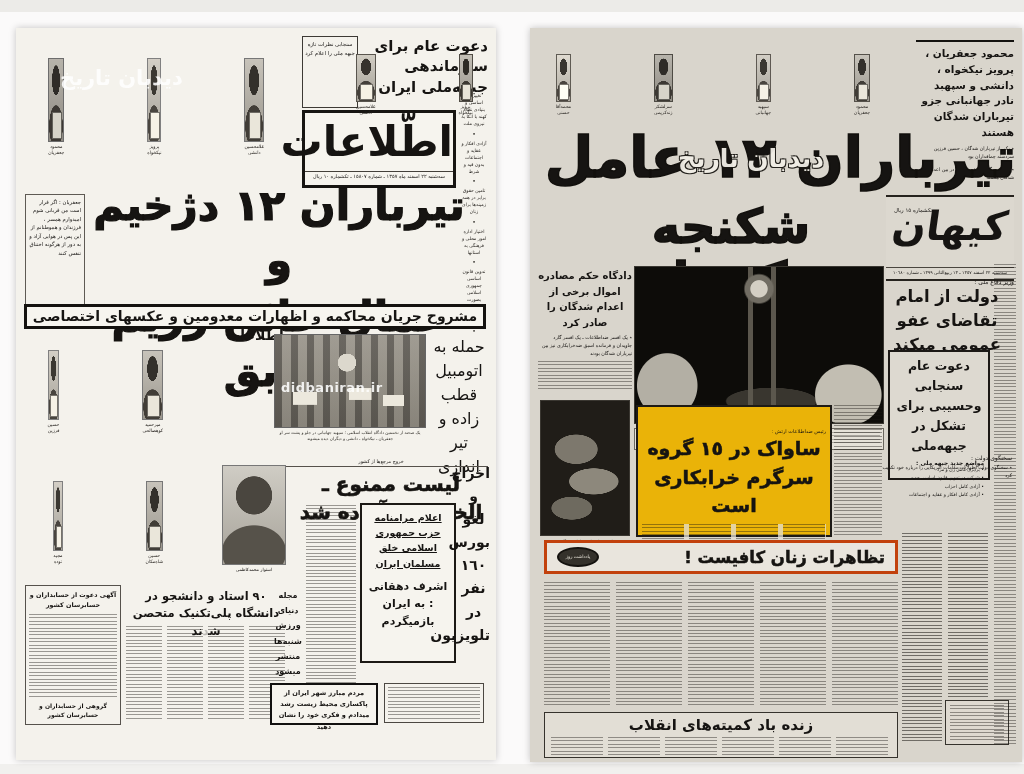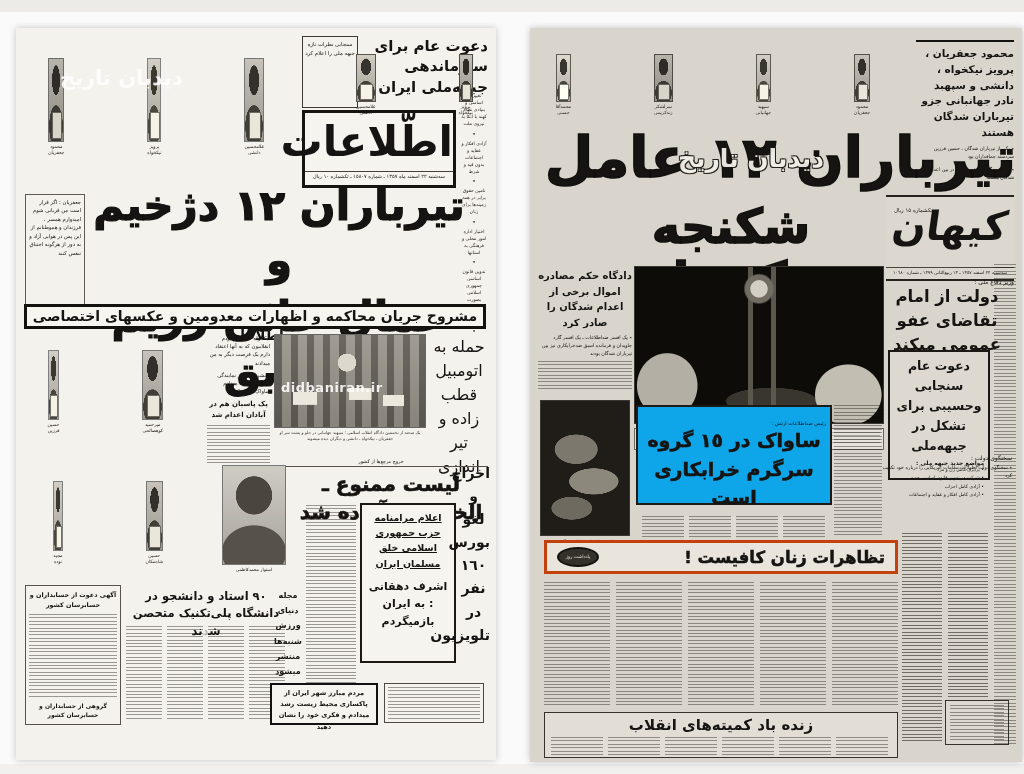--- a/index.html
+++ b/index.html
@@ -155,21 +155,21 @@
   .ky-execcap{left:104px;top:400px;width:250px;height:22px;background:#e6e2d9;border:1px solid #6b675f;}
   .ky-execcap .tx{position:absolute;inset:3px;}
   .ky-bodies{left:10px;top:372px;width:90px;height:164px;}
   .ky-bodies .bph{left:0;top:0;width:90px;height:136px;border:1px solid #3a3731;
       background:
         radial-gradient(ellipse 40% 18% at 40% 36%, #7d786d 0 60%, transparent 62%),
         radial-gradient(ellipse 46% 16% at 60% 60%, #8d887c 0 60%, transparent 62%),
         radial-gradient(ellipse 38% 14% at 35% 80%, #6e6a5f 0 60%, transparent 62%),
         #201d18;}
   .ky-bodies .bcap{left:0;top:139px;width:90px;font-size:4.3px;line-height:1.5;text-align:right;}
-  .ky-savak{left:106px;top:377px;width:196px;height:100px;border:2px solid #1d1a16;background:#0ea5e9;padding:13px 4px;}
+  .ky-savak{left:106px;top:377px;width:196px;height:132px;border:2px solid #1d1a16;background:#eab308;padding:21px 4px;}
   .ky-savak .svl{position:static;display:block;font-size:5px;text-align:right;}
   .ky-savak .svh{position:static;display:block;font-weight:bold;font-size:19px;line-height:1.5;
       text-align:center;letter-spacing:-1px;-webkit-text-stroke:.5px #15130f;}
   .ky-savak .tx{position:static;display:block;height:48px;margin-top:4px;
       background-image:
         repeating-linear-gradient(to right, transparent 0 42px, #e2ded5 42px 47px),
         repeating-linear-gradient(to bottom, rgba(25,22,18,.55) 0 1px, transparent 1px 3.4px);}
   .ky-sidecol{left:304px;top:377px;width:48px;height:132px;}
   .ky-amnesty{left:350px;top:250px;width:134px;text-align:center;}
   .ky-amnesty .dl{position:static;display:block;font-size:6px;text-align:right;}
@@ -269,26 +269,20 @@
           <div class="ph"></div>
           <figcaption class="cap">میرحمید کوهصالحی</figcaption>
         </figure>
           <figure class="mug">
           <div class="ph"></div>
           <figcaption class="cap">حسین فرزین</figcaption>
         </figure>
         </div>
     </div>
 
-    <div class="et-quotes">
-      <span class="q">نیکخواه : امیدوار بودم انقلابیون که به آنها اعتقاد دارم یک فرصت دیگر به من میدادند</span>
-      <span class="q">دانشی : اگر از نمایندگی مجلس استعفا میدادم ساواک مرا میکشت</span>
-      <span class="qb">یک پاسبان هم در آبادان اعدام شد</span>
-      <span class="tx"></span>
-    </div>
 
     <div class="et-court">
       <div class="cph">
         <div class="wm et-wm2">didbaniran.ir</div>
       </div>
       <div class="ccap">یک صحنه از نخستین دادگاه انقلاب اسلامی ؛ سپهبد جهانبانی در جلو و پشت سر او جعفریان ـ نیکخواه ـ دانشی و دیگران دیده میشوند</div>
     </div>
 
     <div class="et-qotb">حمله به اتومبیل قطب زاده و تیر اندازی</div>
 

